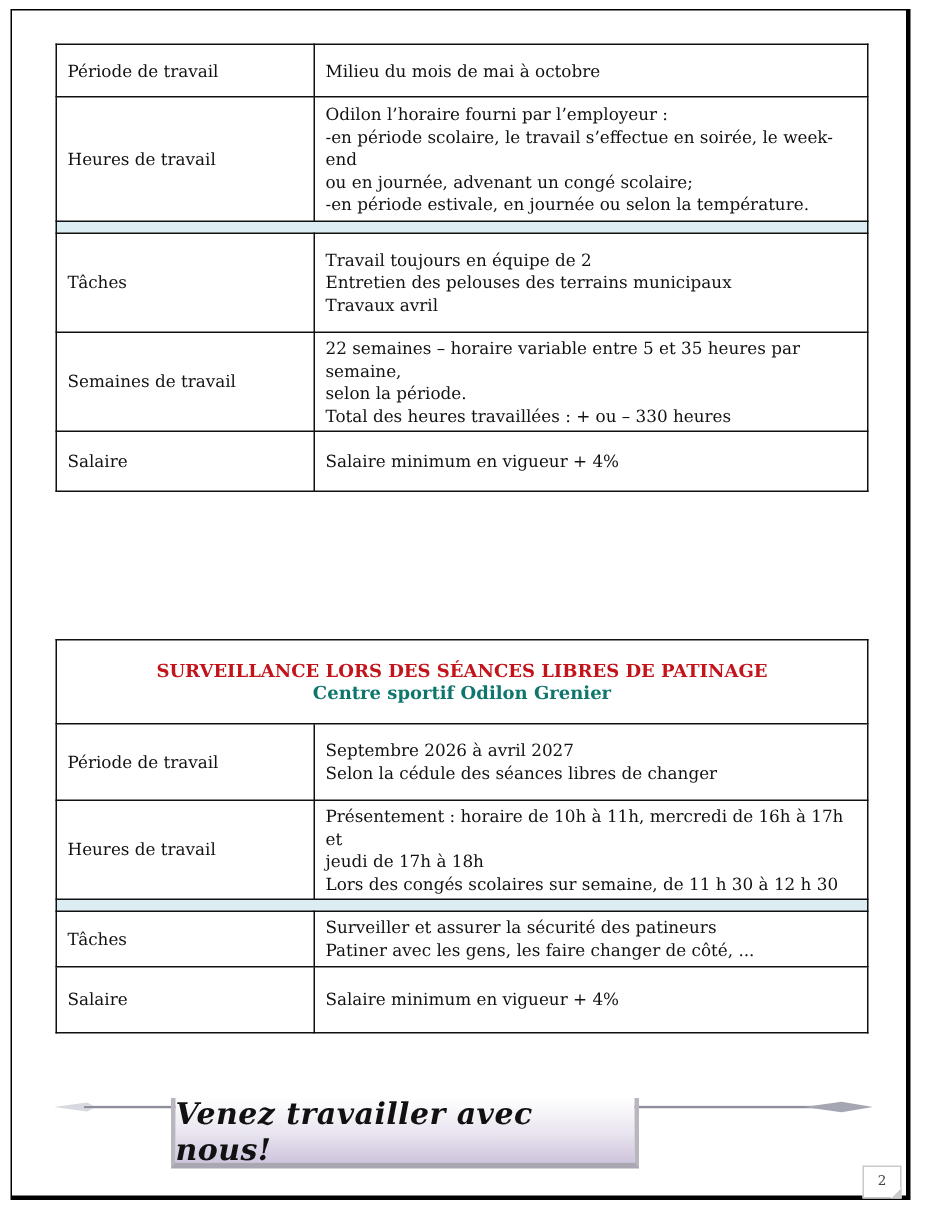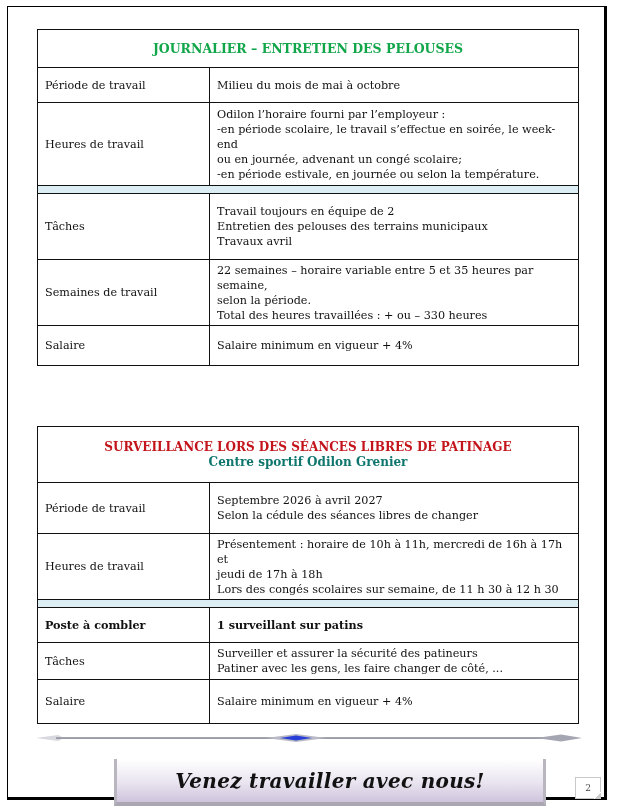--- a/index.html
+++ b/index.html
@@ -13,48 +13,43 @@
   table.job td { border:1.3px solid #111; padding:0 7px; vertical-align:middle; }
   table.job col.c1 { width:172px; }
   .title-cell { text-align:center; font-weight:bold; }
   .title-green { color:#12a64a; font-size:12.5px; }
   .title-red { color:#c4141b; font-size:12px; }
   .subtitle { color:#0f766e; font-size:12px; }
   .spacer td { background:#dcedf3; height:7px; padding:0; }
   .bold { font-weight:bold; }
   .multi span { display:block; }
   .footer-line { position:absolute; left:36px; top:733px; width:546px; height:10px; }
-  .banner { position:absolute; left:114px; top:759px; width:432px; height:47px;
+  .banner { position:absolute; left:114px; top:732px; width:312px; height:47px;
             background:linear-gradient(#ffffff 0%, #e9e4ef 55%, #cfc4dd 100%);
             border-left:3px solid #b9b6bf; border-right:3px solid #b9b6bf; border-bottom:4px solid #aaa6b2;
-            box-sizing:border-box; display:flex; align-items:center; justify-content:center;text-align:right; }
+            box-sizing:border-box; display:flex; align-items:center; justify-content:center; }
   .banner span { font-family:"DejaVu Serif", serif; font-style:italic; font-weight:bold;
                  font-size:20px; color:#111; letter-spacing:0.3px; }
   .page-number { position:absolute; left:575px; top:777px; width:26px; height:22px;
                  border:1px solid #c9c9c9; background:#fff; font-size:9px; color:#444;
                  text-align:center; line-height:20px; box-sizing:border-box; }
   .page-number::after { content:""; position:absolute; right:-1px; bottom:-1px; width:7px; height:7px;
                  background:linear-gradient(135deg, #fff 50%, #ccc 50%); }
 </style>
 </head>
 <body>
 
 <div class="page-frame"></div>
 
 <table class="job" style="top:29px;">
   <colgroup>
       <col class="c1">
       <col>
     </colgroup>
   <tbody>
-      <tr style="height:38px;">
-    <td colspan="2" class="title-cell">
-      <span class="title-green">JOURNALIER – ENTRETIEN DES PELOUSES</span>
-    </td>
-  </tr>
   <tr style="height:35px;">
     <td>Période de travail</td>
     <td class="multi">
       <span>Milieu du mois de mai à octobre</span>
     </td>
   </tr>
   <tr style="height:83px;">
     <td>Heures de travail</td>
     <td class="multi">
       <span>Odilon l’horaire fourni par l’employeur :</span>
@@ -114,26 +109,20 @@
     <td>Heures de travail</td>
     <td class="multi">
       <span>Présentement : horaire de 10h à 11h, mercredi de 16h à 17h et</span>
       <span>jeudi de 17h à 18h</span>
       <span>Lors des congés scolaires sur semaine, de 11 h 30 à 12 h 30</span>
     </td>
   </tr>
   <tr class="spacer">
         <td colspan="2"></td>
       </tr>
-  <tr style="height:35px;">
-    <td class="bold">Poste à combler</td>
-    <td class="multi bold">
-      <span>1 surveillant sur patins</span>
-    </td>
-  </tr>
   <tr style="height:37px;">
     <td>Tâches</td>
     <td class="multi">
       <span>Surveiller et assurer la sécurité des patineurs</span>
       <span>Patiner avec les gens, les faire changer de côté, ...</span>
     </td>
   </tr>
   <tr style="height:44px;">
     <td>Salaire</td>
     <td class="multi">

